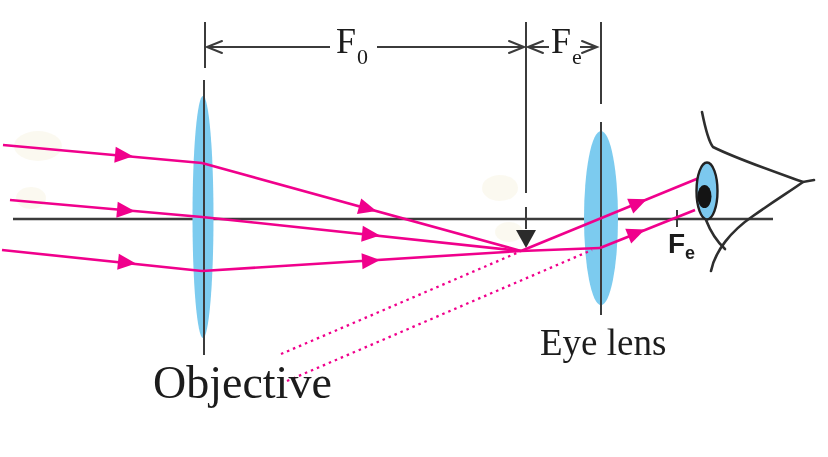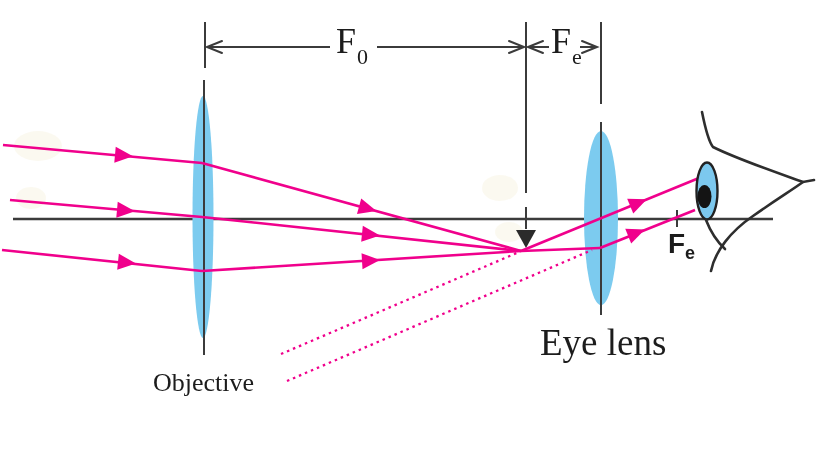--- a/index.html
+++ b/index.html
@@ -15,21 +15,21 @@
   .ray{stroke:var(--ray);stroke-width:2.6;fill:none;}
   .ray-dotted{stroke:var(--ray);stroke-width:2.3;fill:none;stroke-dasharray:2.5 4;}
   .rayhead{fill:var(--ray);stroke:none;}
   .black-line{stroke:var(--line);stroke-width:2.4;fill:none;}
   .thin-line{stroke:var(--line);stroke-width:2;fill:none;}
   .barb{stroke:var(--line);stroke-width:2;fill:none;stroke-linecap:round;}
   .lens{fill:var(--lens-fill);stroke:none;}
   .eye-stroke{stroke:var(--eye-outline);stroke-width:2.6;fill:none;stroke-linecap:round;}
   .smudge{fill:#F8F4E3;opacity:.55;}
   .lbl{position:absolute;color:var(--text);white-space:nowrap;}
-  .serif-big{font-size:26px;line-height:46px;}
+  .serif-big{font-size:46px;line-height:46px;}
   .serif-big2{font-size:37px;line-height:44px;}
   .fbase{font-size:36px;}
   .fsub{font-size:22px;position:relative;top:11px;left:1px;}
   .fbase-bold{font-family:"Liberation Sans",sans-serif;font-weight:bold;font-size:28px;}
   .fsub-bold{font-family:"Liberation Sans",sans-serif;font-weight:bold;font-size:18px;position:relative;top:6px;}
 </style>
 </head>
 <body>
 
 <div id="stage">

